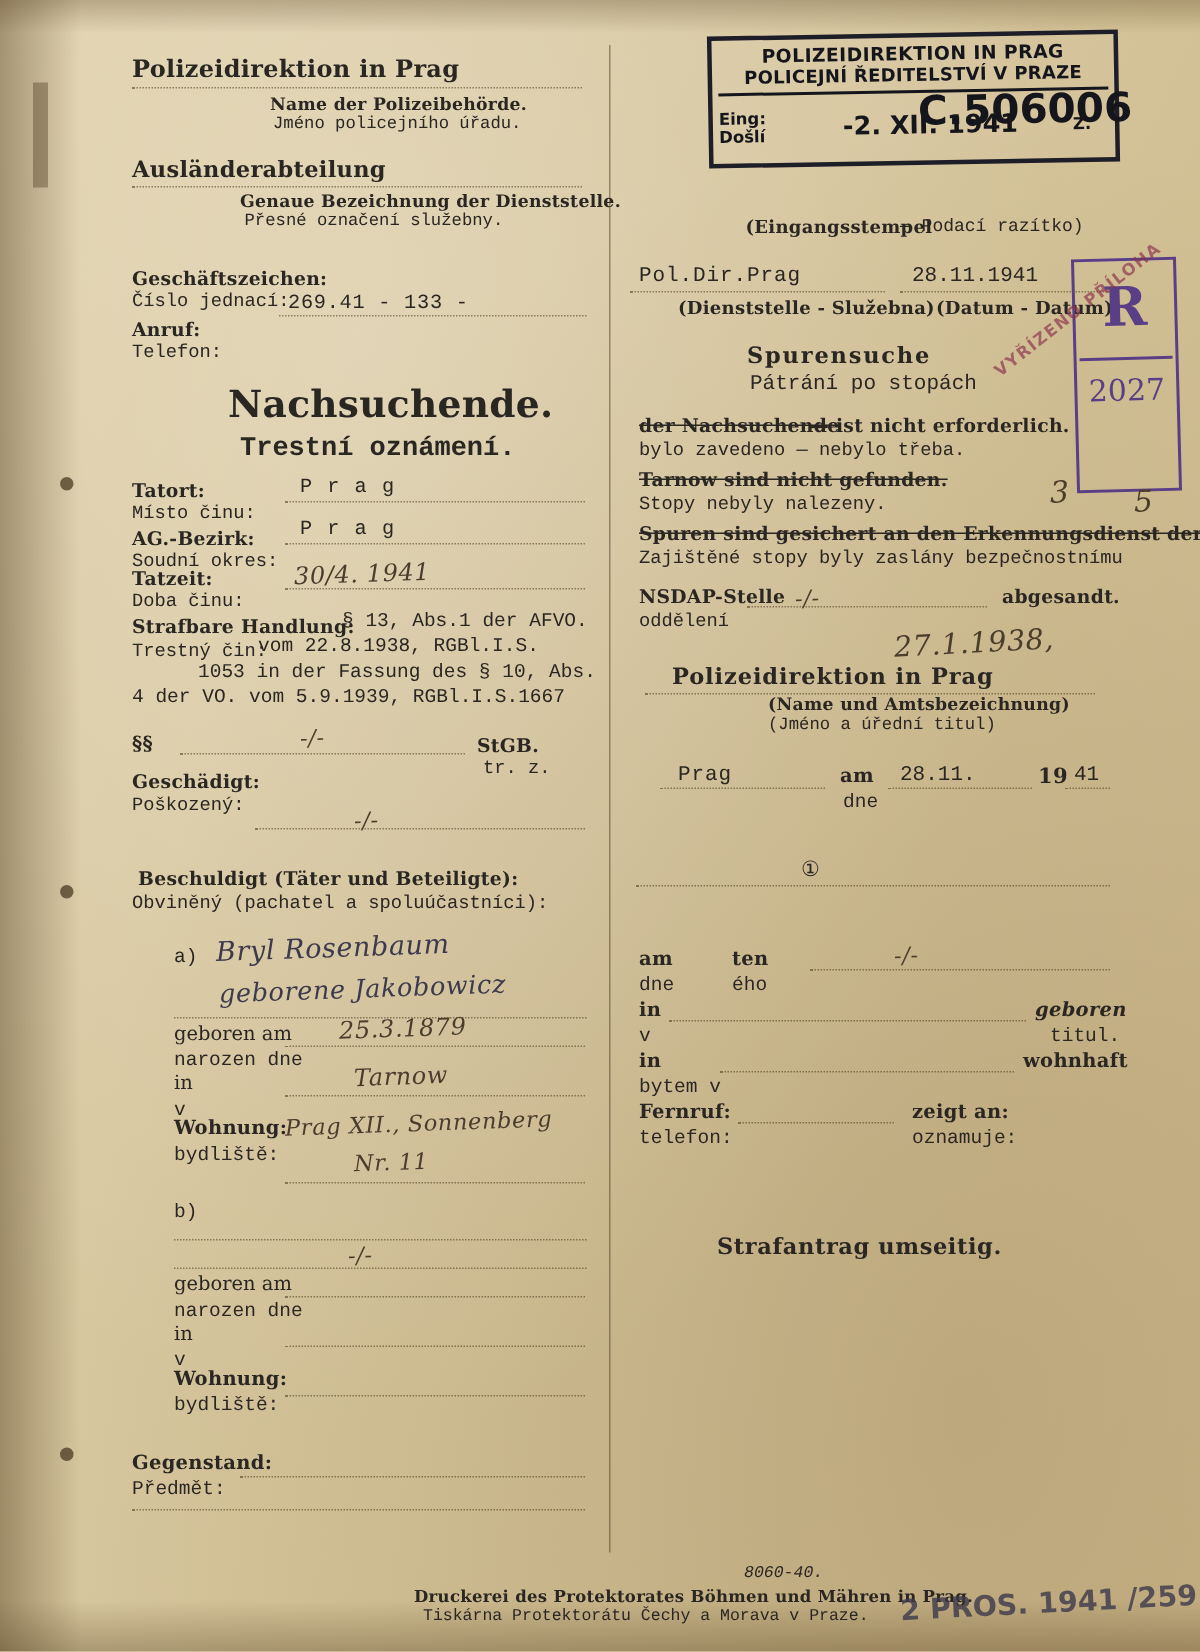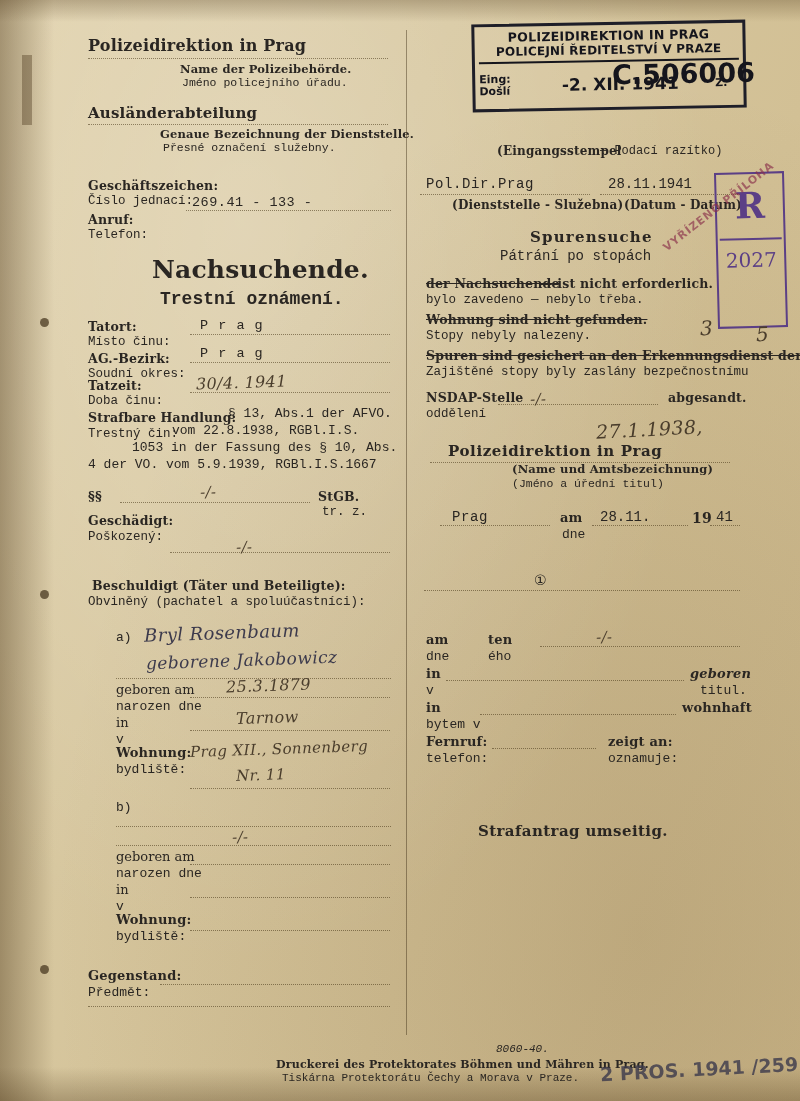--- a/index.html
+++ b/index.html
@@ -216,28 +216,28 @@
   <div class="t frak" style="left:497px;top:144px;font-size:12px;">(Eingangsstempel</div>
   <div class="t cz" style="left:600px;top:144px;font-size:12px;">— Podací razítko)</div>
 
   <div class="t mono" style="left:426px;top:176px;font-size:14px;letter-spacing:.6px;">Pol.Dir.Prag</div>
   <div class="t mono" style="left:608px;top:176px;font-size:14px;">28.11.1941</div>
   <div class="dotline" style="left:420px;top:194px;width:170px;"></div>
   <div class="dotline" style="left:600px;top:194px;width:140px;"></div>
   <div class="t frak" style="left:452px;top:198px;font-size:12px;">(Dienststelle - Služebna)</div>
   <div class="t frak" style="left:624px;top:198px;font-size:12px;">(Datum - Datum)</div>
 
-  <div class="t frak" style="left:498px;top:228px;font-size:15px;letter-spacing:1.2px;margin-left:32px;">Spurensuche</div>
+  <div class="t frak" style="left:498px;top:228px;font-size:15px;letter-spacing:1.2px;">Spurensuche</div>
   <div class="t cz" style="left:500px;top:248px;font-size:14px;">Pátrání po stopách</div>
 
   <div class="t frak strike" style="left:426px;top:276px;font-size:12.5px;">der Nachsuchende</div>
   <div class="t frak" style="left:540px;top:276px;font-size:12.5px;">— ist nicht erforderlich.</div>
   <div class="t cz" style="left:426px;top:293px;font-size:12.5px;">bylo zavedeno — nebylo třeba.</div>
 
-  <div class="t frak strike" style="left:426px;top:312px;font-size:12.5px;">Wohnung sind nicht gefunden.</div>
+  <div class="t frak strike" style="left:426px;top:312px;font-size:12.5px;">Tarnow sind nicht gefunden.</div>
   <div class="t cz" style="left:426px;top:329px;font-size:12.5px;">Stopy nebyly nalezeny.</div>
 
   <div class="t frak strike" style="left:426px;top:348px;font-size:12.5px;">Spuren sind gesichert an den Erkennungsdienst der</div>
   <div class="t cz" style="left:426px;top:365px;font-size:12.5px;">Zajištěné stopy byly zaslány bezpečnostnímu</div>
 
   <div class="t frak" style="left:426px;top:390px;font-size:12.5px;">NSDAP-Stelle</div>
   <div class="t cz" style="left:426px;top:407px;font-size:12.5px;">oddělení</div>
   <div class="t hand" style="left:530px;top:390px;font-size:15px;">-/-</div>
   <div class="dotline" style="left:498px;top:404px;width:160px;"></div>
   <div class="t frak" style="left:668px;top:390px;font-size:12.5px;">abgesandt.</div>

